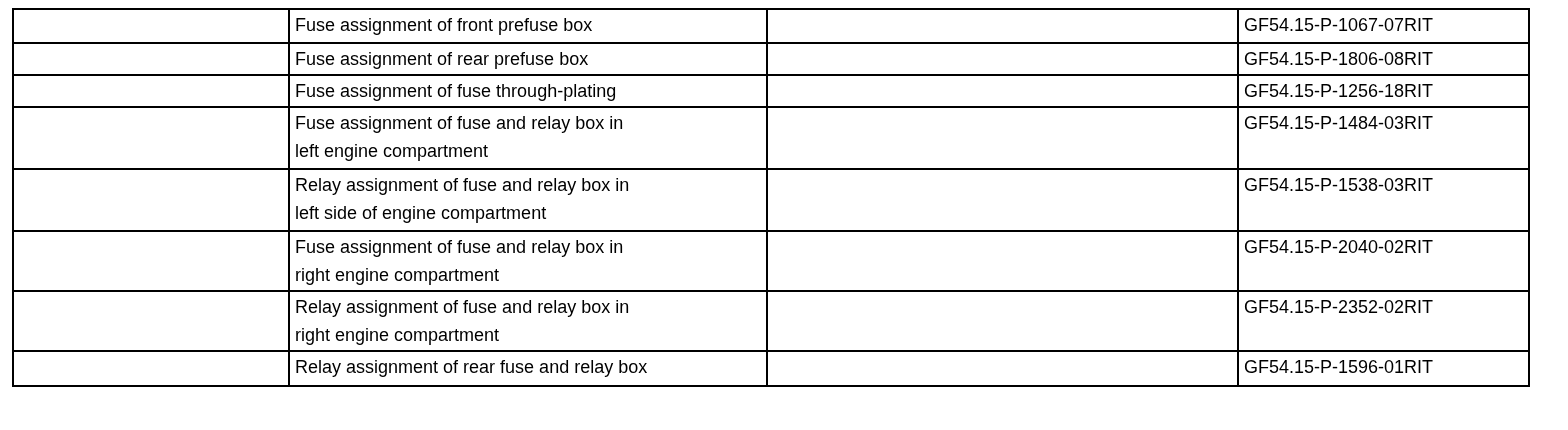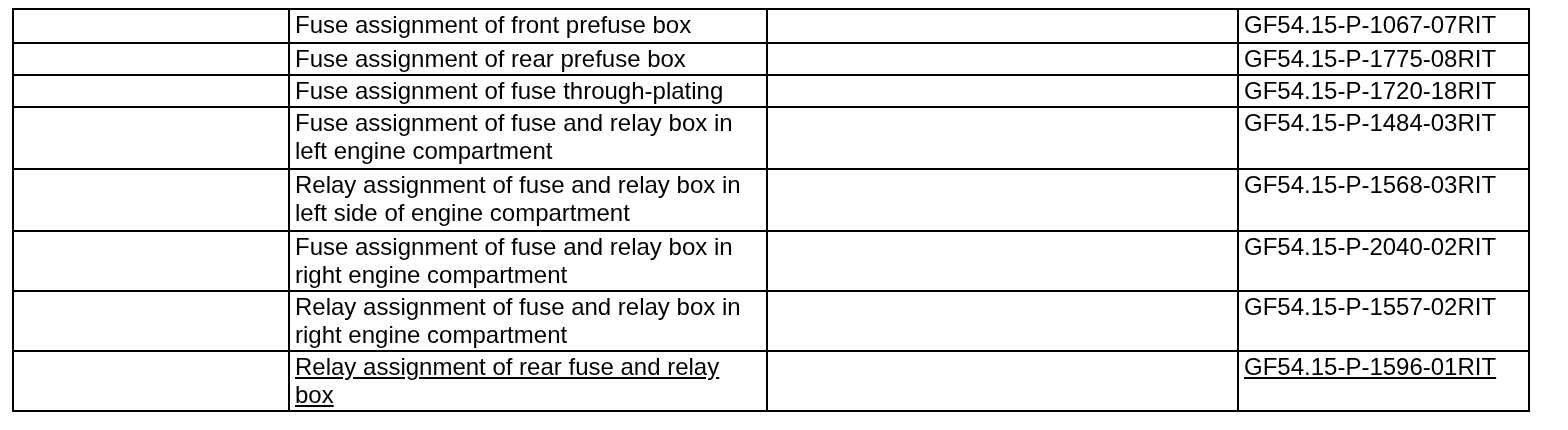--- a/index.html
+++ b/index.html
@@ -23,40 +23,40 @@
     border-collapse:collapse;
     table-layout:fixed;
     margin:8px 0 0 12px;
     width:1516px;
     background:var(--bg-color);
   }
   table.doc-table td{
     border:2px solid var(--border-color);
     vertical-align:top;
     padding:1px 4px 1px 5px;
-    font-size:24px;
+    font-size:18px;
     line-height:28px;
     overflow:hidden;
   }
   td.cell-desc{
     white-space:pre-line;
   }
   td.cell-code{
     white-space:nowrap;
   }
   
   tr.r1{height:34px;}
   tr.r2{height:30px;}
   tr.r3{height:31px;margin-top:7px;}
   tr.r4{height:62px;}
   tr.r5{height:62px;}
   tr.r6{height:59px;}
   tr.r7{height:59px;}
   tr.r8{height:29px;}
-  tr.r9{height:35px;text-decoration:underline;}
+  tr.r9{height:35px;}
 </style>
 </head>
 <body>
 
 <table class="doc-table">
   <colgroup>
     <col style="width:276px">
     <col style="width:478px">
     <col style="width:471px">
     <col style="width:291px">
@@ -65,55 +65,55 @@
     <tr class="r1">
       <td class="cell-empty"></td>
       <td class="cell-desc">Fuse assignment of front prefuse box</td>
       <td class="cell-empty"></td>
       <td class="cell-code">GF54.15-P-1067-07RIT</td>
     </tr>
     <tr class="r2">
       <td class="cell-empty"></td>
       <td class="cell-desc">Fuse assignment of rear prefuse box</td>
       <td class="cell-empty"></td>
-      <td class="cell-code">GF54.15-P-1775-08RIT</td>
+      <td class="cell-code">GF54.15-P-1806-08RIT</td>
     </tr>
     <tr class="r3">
       <td class="cell-empty"></td>
       <td class="cell-desc">Fuse assignment of fuse through-plating</td>
       <td class="cell-empty"></td>
-      <td class="cell-code">GF54.15-P-1720-18RIT</td>
+      <td class="cell-code">GF54.15-P-1256-18RIT</td>
     </tr>
     <tr class="r4">
       <td class="cell-empty"></td>
       <td class="cell-desc">Fuse assignment of fuse and relay box in
 left engine compartment</td>
       <td class="cell-empty"></td>
       <td class="cell-code">GF54.15-P-1484-03RIT</td>
     </tr>
     <tr class="r5">
       <td class="cell-empty"></td>
       <td class="cell-desc">Relay assignment of fuse and relay box in
 left side of engine compartment</td>
       <td class="cell-empty"></td>
-      <td class="cell-code">GF54.15-P-1568-03RIT</td>
+      <td class="cell-code">GF54.15-P-1538-03RIT</td>
     </tr>
     <tr class="r6">
       <td class="cell-empty"></td>
       <td class="cell-desc">Fuse assignment of fuse and relay box in
 right engine compartment</td>
       <td class="cell-empty"></td>
       <td class="cell-code">GF54.15-P-2040-02RIT</td>
     </tr>
     <tr class="r7">
       <td class="cell-empty"></td>
       <td class="cell-desc">Relay assignment of fuse and relay box in
 right engine compartment</td>
       <td class="cell-empty"></td>
-      <td class="cell-code">GF54.15-P-1557-02RIT</td>
+      <td class="cell-code">GF54.15-P-2352-02RIT</td>
     </tr>
     <tr class="r9">
       <td class="cell-empty"></td>
       <td class="cell-desc">Relay assignment of rear fuse and relay box</td>
       <td class="cell-empty"></td>
       <td class="cell-code">GF54.15-P-1596-01RIT</td>
     </tr>
   </tbody>
 </table>
 

